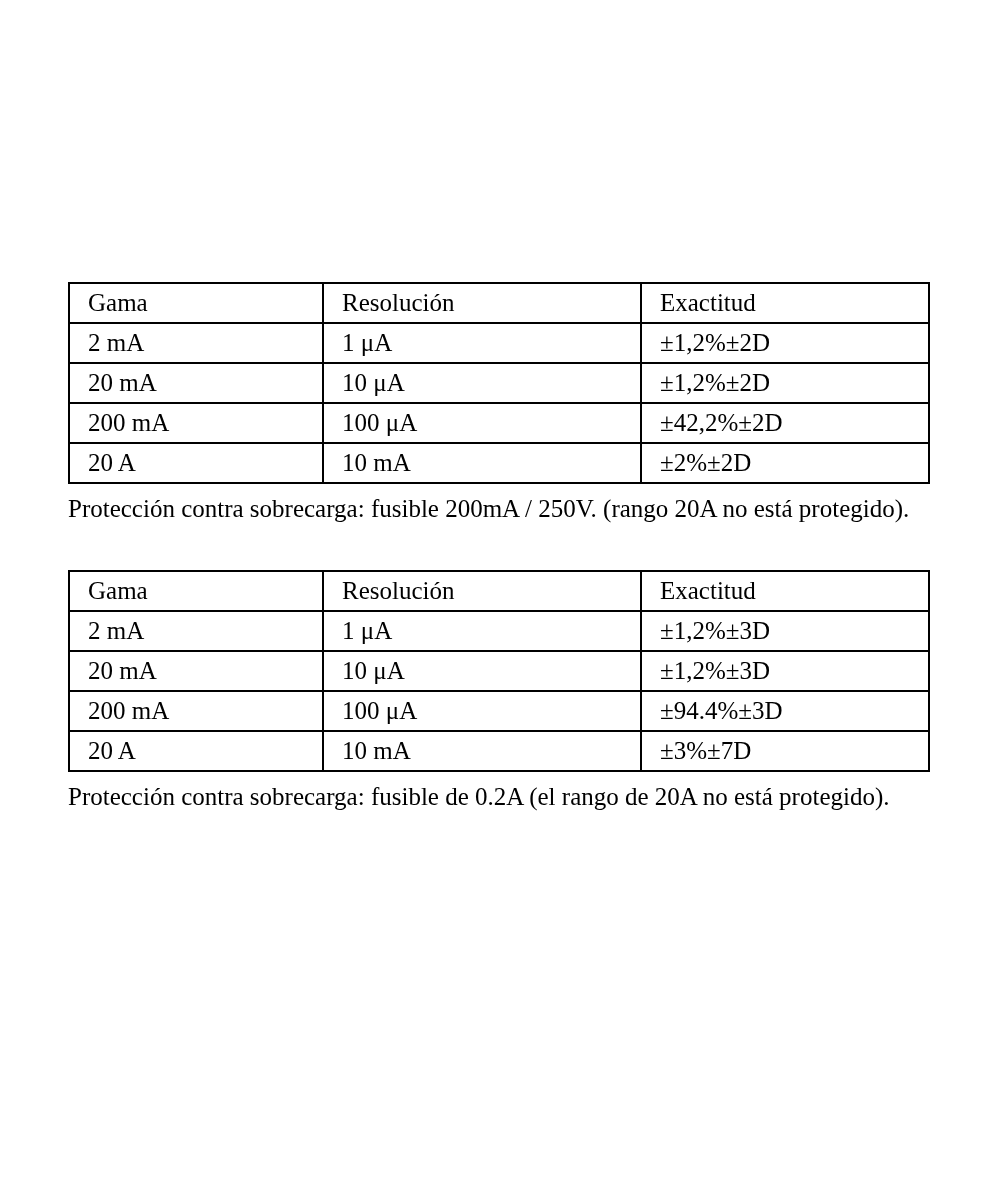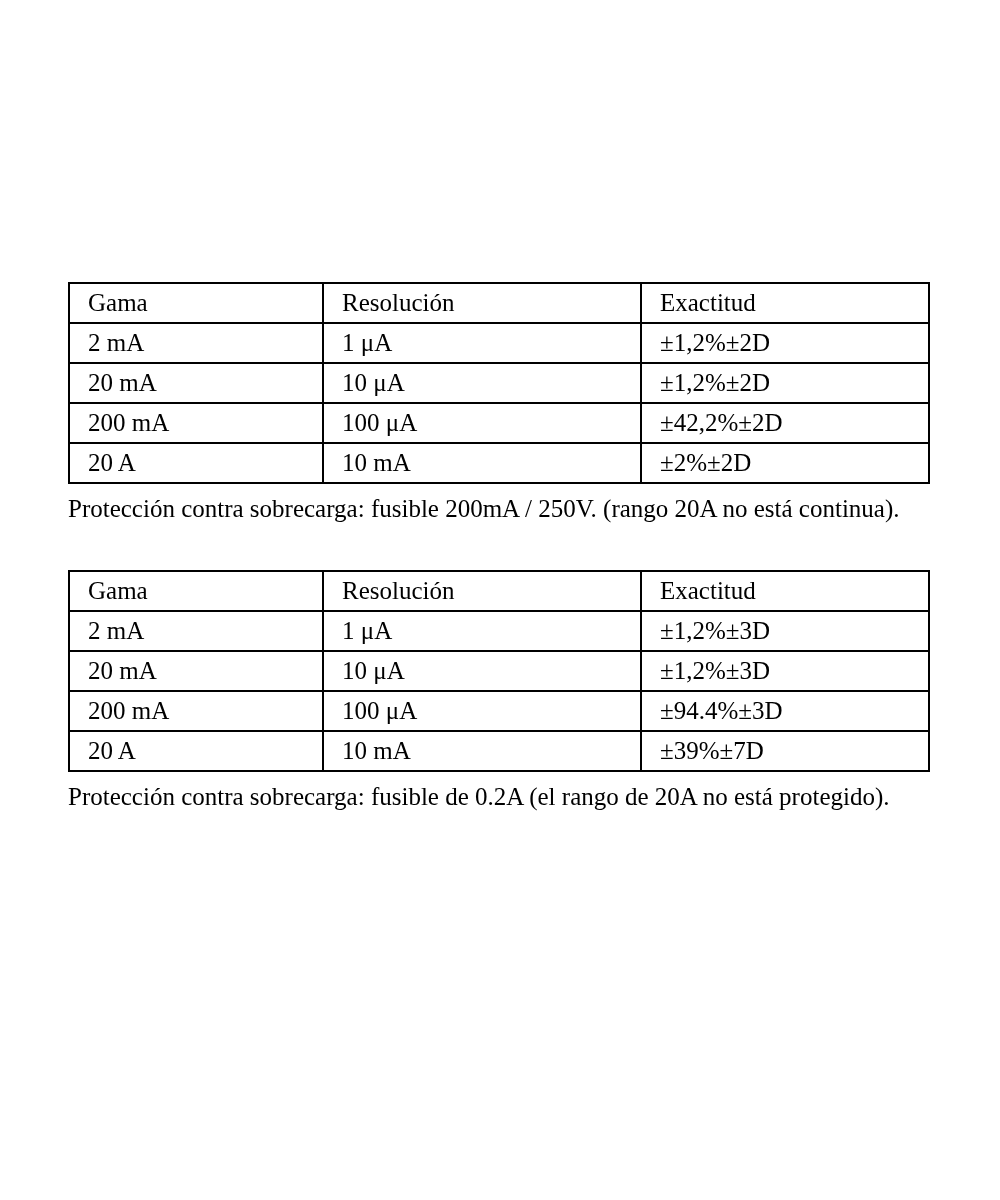--- a/index.html
+++ b/index.html
@@ -83,21 +83,21 @@
           <td>±42,2%±2D</td>
         </tr>
         <tr>
           <td>20 A</td>
           <td>10 mA</td>
           <td>±2%±2D</td>
         </tr>
       </tbody>
     </table>
 
-    <div class="note">Protección contra sobrecarga: fusible 200mA / 250V. (rango 20A no está continua).</div>
+    <div class="note">Protección contra sobrecarga: fusible 200mA / 250V. (rango 20A no está protegido).</div>
   </div>
 
   <div class="gap"></div>
 
   <div class="section">
 
     <table class="spec-table">
       <colgroup>
           <col class="c1">
           <col class="c2">
@@ -120,21 +120,21 @@
           <td>±1,2%±3D</td>
         </tr>
         <tr>
           <td>200 mA</td>
           <td>100 μA</td>
           <td>±94.4%±3D</td>
         </tr>
         <tr>
           <td>20 A</td>
           <td>10 mA</td>
-          <td>±39%±7D</td>
+          <td>±3%±7D</td>
         </tr>
       </tbody>
     </table>
 
     <div class="note">Protección contra sobrecarga: fusible de 0.2A (el rango de 20A no está protegido).</div>
   </div>
 
 </div>
 
 </body></html>

